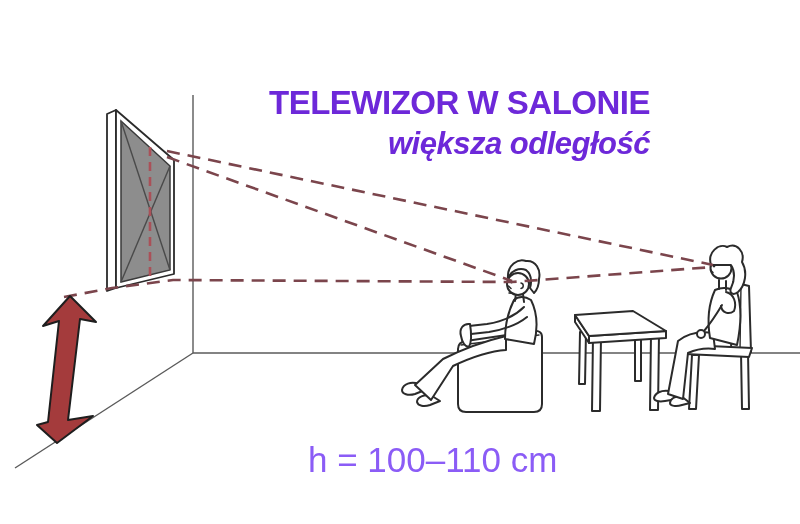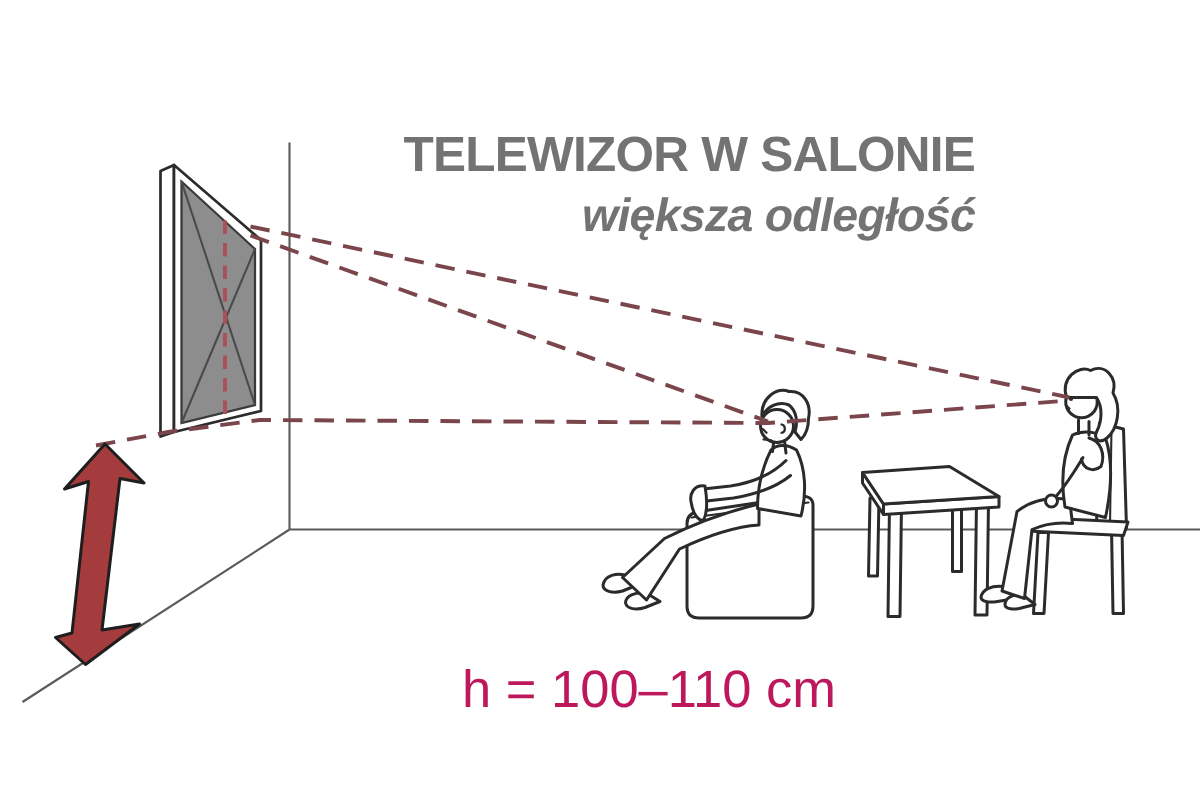--- a/index.html
+++ b/index.html
@@ -4,31 +4,31 @@
 <style>
   html,body{margin:0;padding:0;}
   body{
     width:800px;height:524px;position:relative;overflow:hidden;
     background:#ffffff;
     font-family:"Liberation Sans", sans-serif;
   }
   .stage{position:absolute;inset:0;width:800px;height:524px;}
   .header{
     position:absolute;top:82px;right:150px;left:200px;
-    text-align:right;color:#737373;line-height:1.28;
+    text-align:right;color:#6d28d9;line-height:1.28;
   }
   .header .title{
     font-size:33px;font-weight:bold;letter-spacing:-0.5px;white-space:nowrap;
   }
   .header .subtitle{
     font-size:31px;font-weight:bold;letter-spacing:-0.5px;white-space:nowrap;font-style:italic;
   }
   .footer-label{
     position:absolute;top:440px;left:308px;
-    font-size:35px;color:#be185d;letter-spacing:0;white-space:nowrap;
+    font-size:35px;color:#8b5cf6;letter-spacing:0;white-space:nowrap;
   }
   svg .lineart{stroke:#2b2b2b;stroke-width:2;fill:#ffffff;stroke-linejoin:round;stroke-linecap:round;}
   svg .stroke-only{stroke:#2b2b2b;stroke-width:2;fill:none;stroke-linejoin:round;stroke-linecap:round;}
   svg .thin{stroke-width:1.4;}
   svg .room{stroke:#5a5a5a;stroke-width:1.4;fill:none;}
   svg .sight{stroke:#7b454c;stroke-width:2.6;fill:none;stroke-dasharray:13 8;}
   svg .guide{stroke:#aa5058;stroke-width:2.6;fill:none;stroke-dasharray:9 6;}
   svg .tvframe{stroke:#2b2b2b;stroke-width:1.8;fill:#ffffff;stroke-linejoin:round;}
   svg .tvdiag{stroke:#4a4a4a;stroke-width:1.4;fill:none;}
   svg .facedetail{stroke:#2b2b2b;stroke-width:1.5;fill:none;stroke-linecap:round;}

